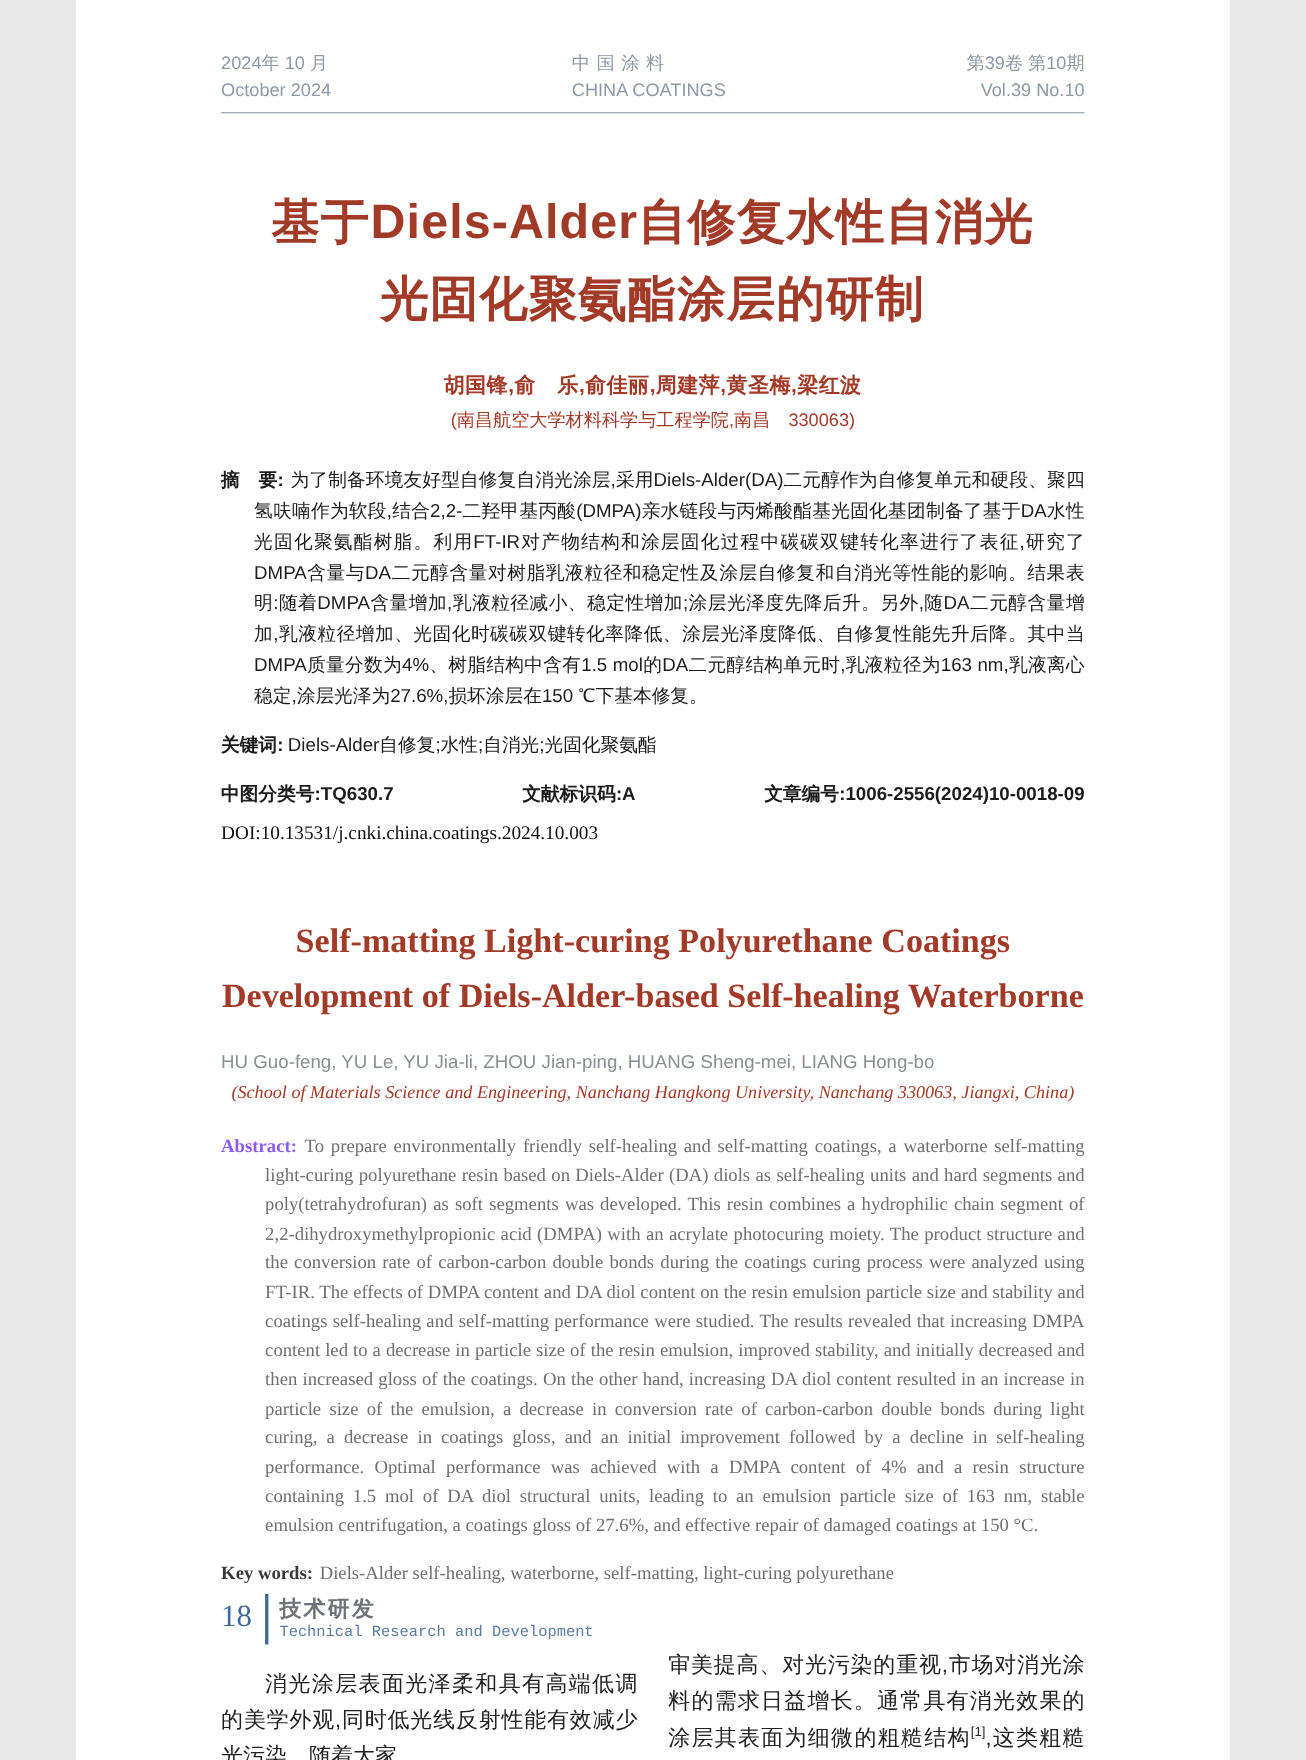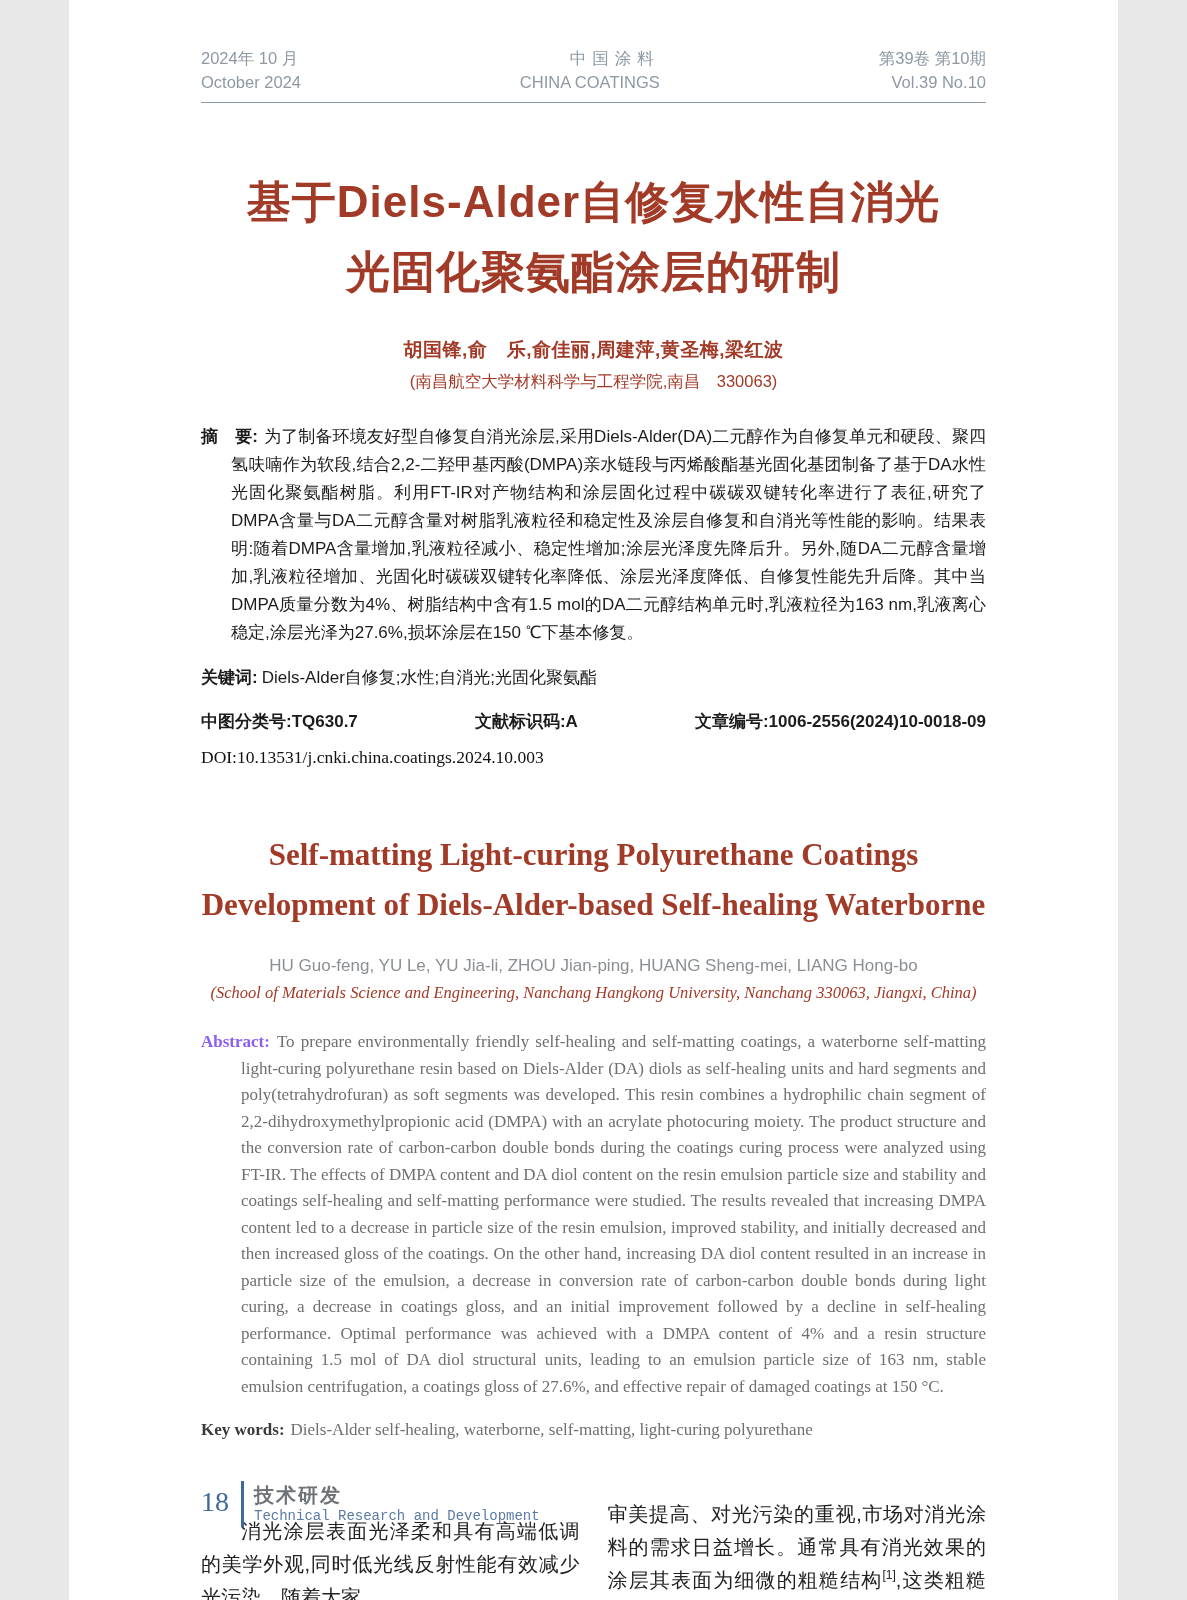--- a/index.html
+++ b/index.html
@@ -20,21 +20,21 @@
     display: flex;
     justify-content: space-between;
     align-items: flex-end;
     color: var(--header-gray, #8E99A4);
     font-size: 16.5px;
     line-height: 24px;
     border-bottom: 1px solid var(--header-gray, #8E99A4);
     padding-bottom: 8px;
   }
   .running-head .hd-col { white-space: nowrap; }
-  .running-head .hd-center { text-align: right; }
+  .running-head .hd-center { text-align: left; }
   .running-head .hd-center .zh { letter-spacing: 6px; }
   .running-head .hd-right { text-align: right; }
 
   
   .title-zh {
     margin-top: 64px;
     text-align: center;
     color: var(--accent-red, #A23A28);
     font-size: 44px;
     font-weight: bold;
@@ -94,21 +94,20 @@
     text-align: center;
     color: var(--accent-red, #A23A28);
     font-family: "Liberation Serif", serif;
     font-size: 31px;
     font-weight: bold;
     line-height: 1.62;
   }
   .title-en span { display: block; }
   .authors-en {
     margin-top: 24px;
-    text-align: center;
     color: #8a8f93;
     font-size: 17px;
   }
   .affil-en {
     margin-top: 7px;
     text-align: center;
     color: var(--accent-red, #A23A28);
     font-family: "Liberation Serif", serif;
     font-style: italic;
     font-size: 16.5px;
@@ -169,21 +168,21 @@
     margin-top: 10px;
     font-size: 16px;
     line-height: 28.5px;
     color: #3a3a3a;
   }
 
   
   .page-footer {
     position: absolute;
     left: 132px;
-    top: 1481px;
+    top: 1449px;
     display: flex;
     align-items: center;
   }
   .page-number {
     font-family: "Liberation Serif", serif;
     font-size: 28px;
     color: var(--footer-blue, #3E6A99);
     padding-bottom: 4px;
   }
   .footer-bar {

